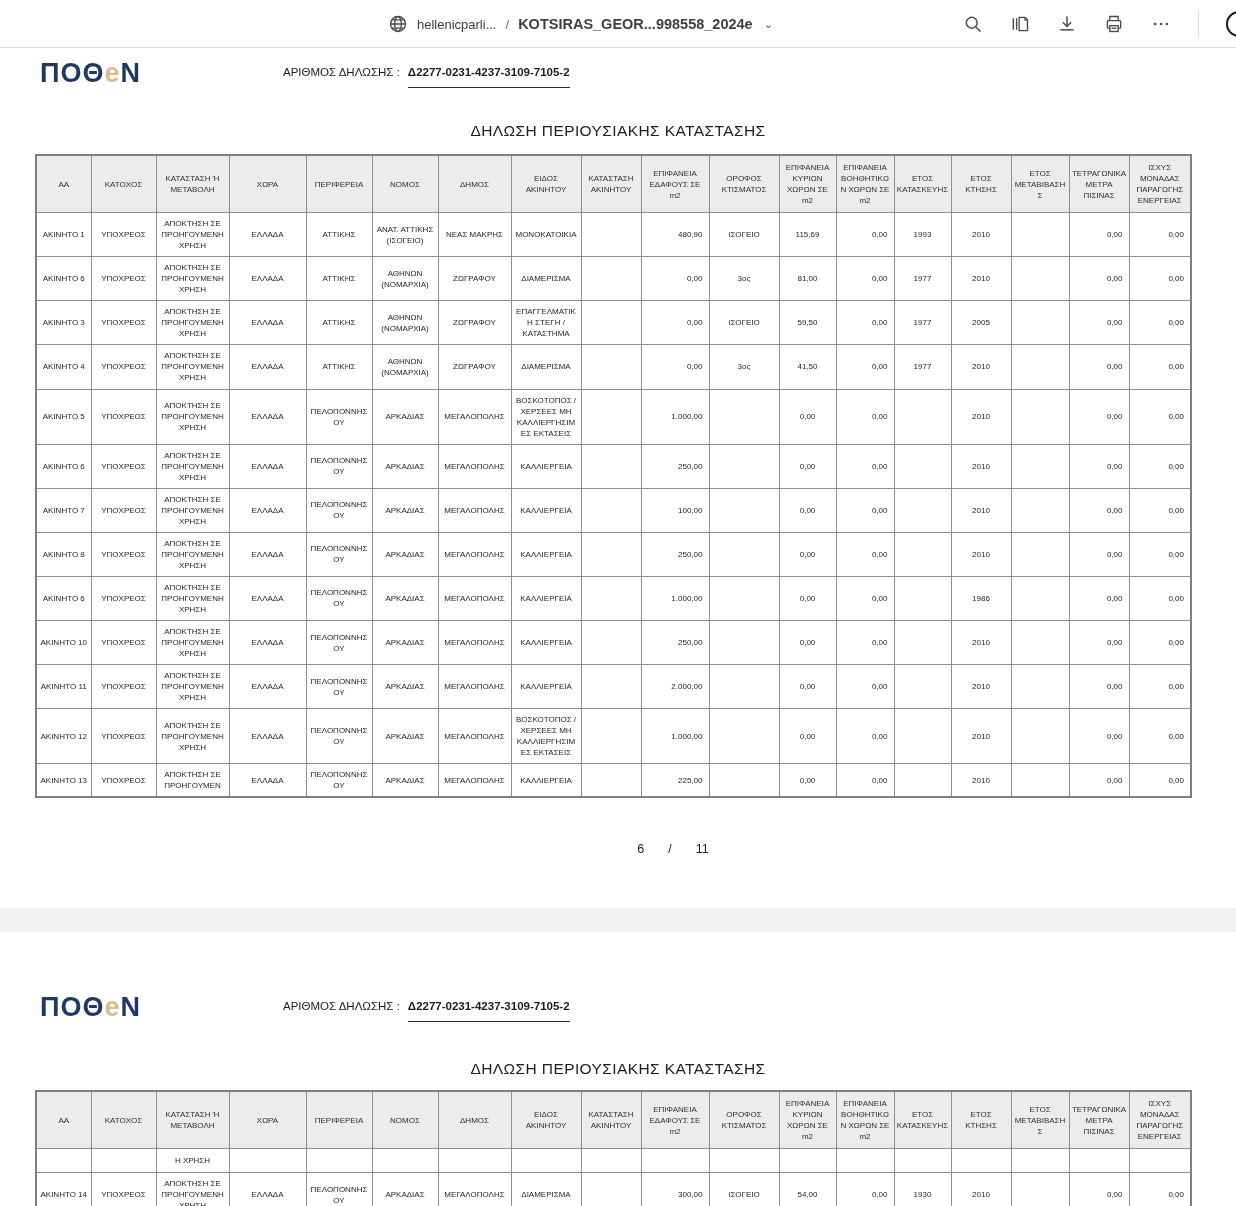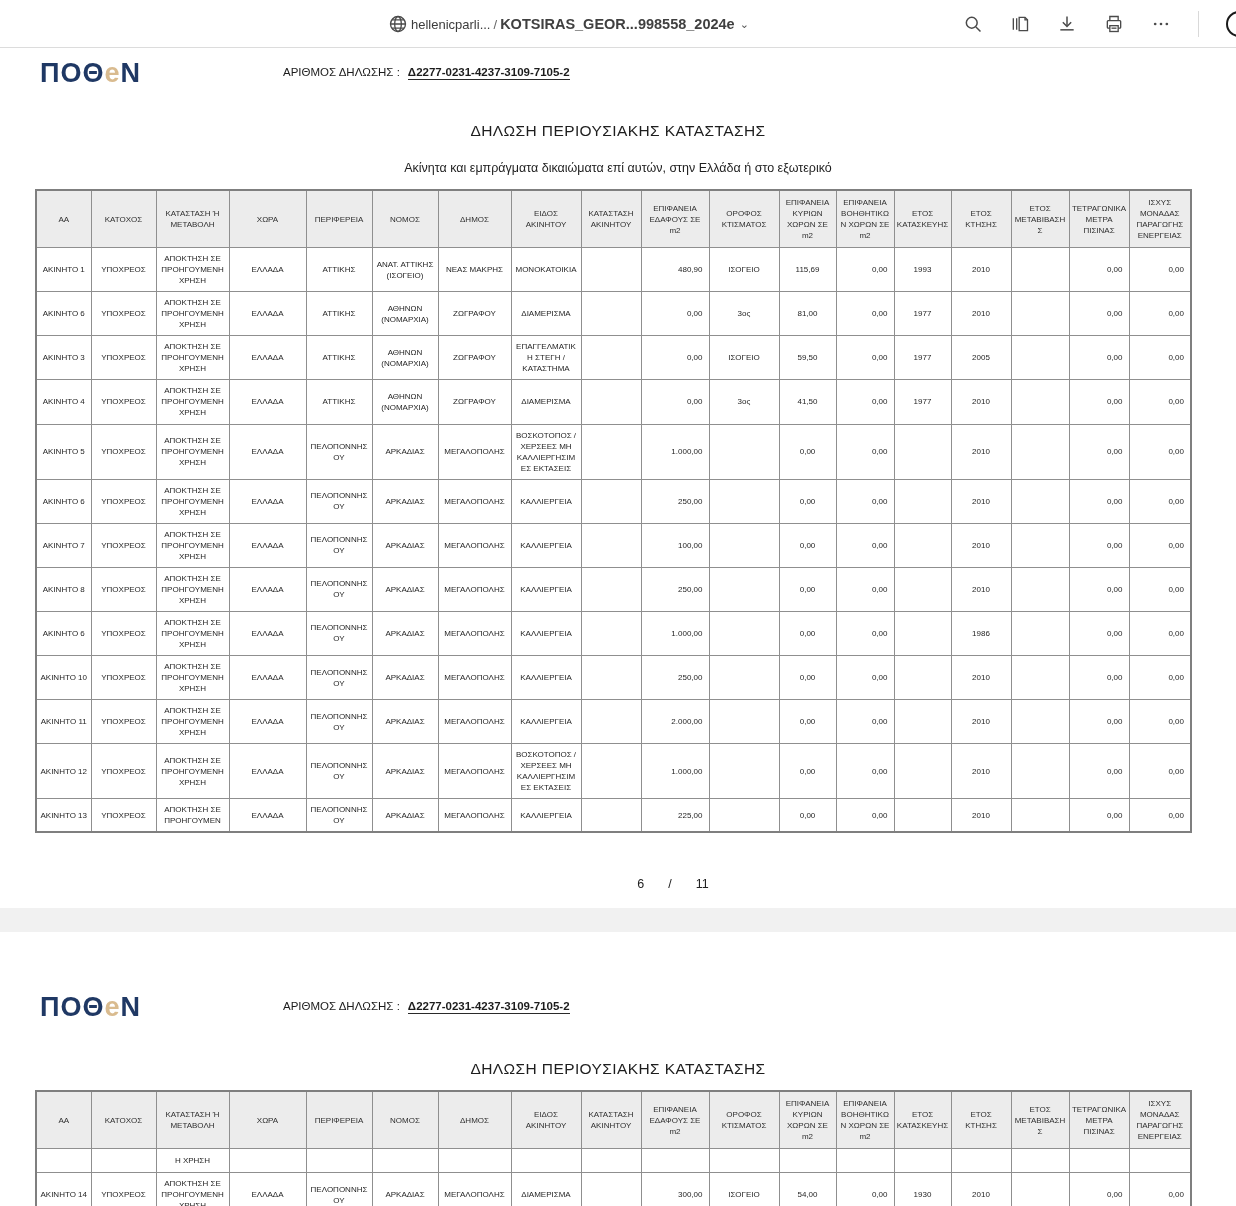--- a/index.html
+++ b/index.html
@@ -8,21 +8,21 @@
     font-family: "Liberation Sans", sans-serif;
     background: #f1f1f1;
   }
   
   .toolbar {
     position: relative; height: 48px; background: #ffffff;
     border-bottom: 1px solid #dcdcdc; overflow: hidden;
   }
   .tb-center {
     position: absolute; left: 388px; top: 0; height: 48px;
-    display: flex; align-items: center; gap: 3px;
+    display: flex; align-items: center; gap: 9px;
   }
   .tb-site { font-size: 13px; color: #3c3c3c; cursor: pointer; }
   .tb-sep { font-size: 13px; color: #666; }
   .tb-doc { font-size: 14.5px; font-weight: bold; color: #404040; cursor: pointer; }
   .tb-chevron { font-size: 11px; color: #555; margin-left: 2px; cursor: pointer; }
   .tb-right {
     position: absolute; right: 0; top: 0; height: 48px;
     display: flex; align-items: center; gap: 27px; padding-right: 0;
   }
   .tb-icon { width: 20px; height: 20px; color: #4a4a4a; cursor: pointer; flex: 0 0 auto; }
@@ -41,21 +41,21 @@
   .page-header { position: relative; height: 44px; }
   .logo {
     position: absolute; left: 40px; top: 4px;
     font-size: 27px; font-weight: bold; letter-spacing: 1px; line-height: 1;
     cursor: default;
   }
   .decl-line {
     position: absolute; left: 283px; top: 10px;
     font-size: 11.5px; color: #1c1c1c; display: flex; gap: 8px; align-items: baseline;
   }
-  .decl-number { font-weight: 600; border-bottom: 1px solid #2a2a2a; padding-bottom: 1px; }
+  .decl-number { font-weight: 600; border-bottom: 1px solid #2a2a2a; padding-bottom: 9px; }
   .doc-title {
     text-align: center; font-size: 15.5px; color: #1e1e1e;
     letter-spacing: 0.4px; margin-top: 22px;
   }
   .page-2 .doc-title { margin-top: 26px; }
   .doc-subtitle { text-align: center; font-size: 12.5px; color: #1e1e1e; margin-top: 21px; }
   
   .decl-table {
     border-collapse: collapse; table-layout: fixed;
     margin: 14px 0 0 35px; width: 1155px;
@@ -146,21 +146,20 @@
     <div class="page-header">
       <div class="logo">
         <span class="logo-navy" style="color: rgb(31, 56, 100);">ΠΟΘ</span><span class="logo-tan" style="color: rgb(217, 187, 143);">e</span><span class="logo-navy" style="color: rgb(31, 56, 100);">Ν</span>
       </div>
       <div class="decl-line">
         <span>ΑΡΙΘΜΟΣ ΔΗΛΩΣΗΣ :</span>
         <span class="decl-number">Δ2277-0231-4237-3109-7105-2</span>
       </div>
     </div>
     <div class="doc-title">ΔΗΛΩΣΗ ΠΕΡΙΟΥΣΙΑΚΗΣ ΚΑΤΑΣΤΑΣΗΣ</div>
-    <div class="doc-subtitle">Ακίνητα και εμπράγματα δικαιώματα επί αυτών, στην Ελλάδα ή στο εξωτερικό</div>
     <table class="decl-table">
         <colgroup>
           <col style="width: 55px;">
           <col style="width: 65px;">
           <col style="width: 73px;">
           <col style="width: 77px;">
           <col style="width: 66px;">
           <col style="width: 66px;">
           <col style="width: 73px;">
           <col style="width: 70px;">

